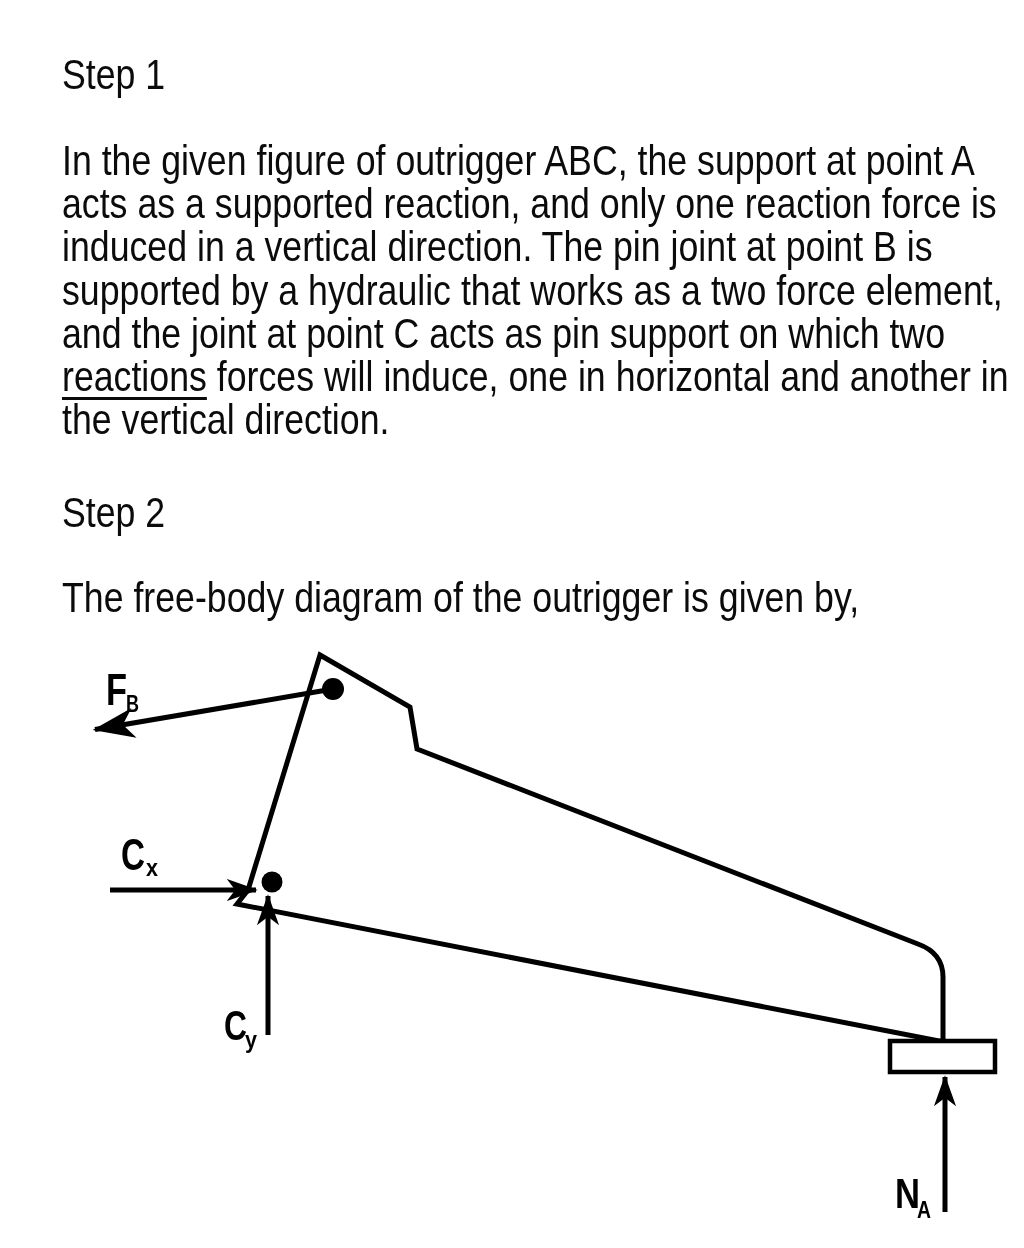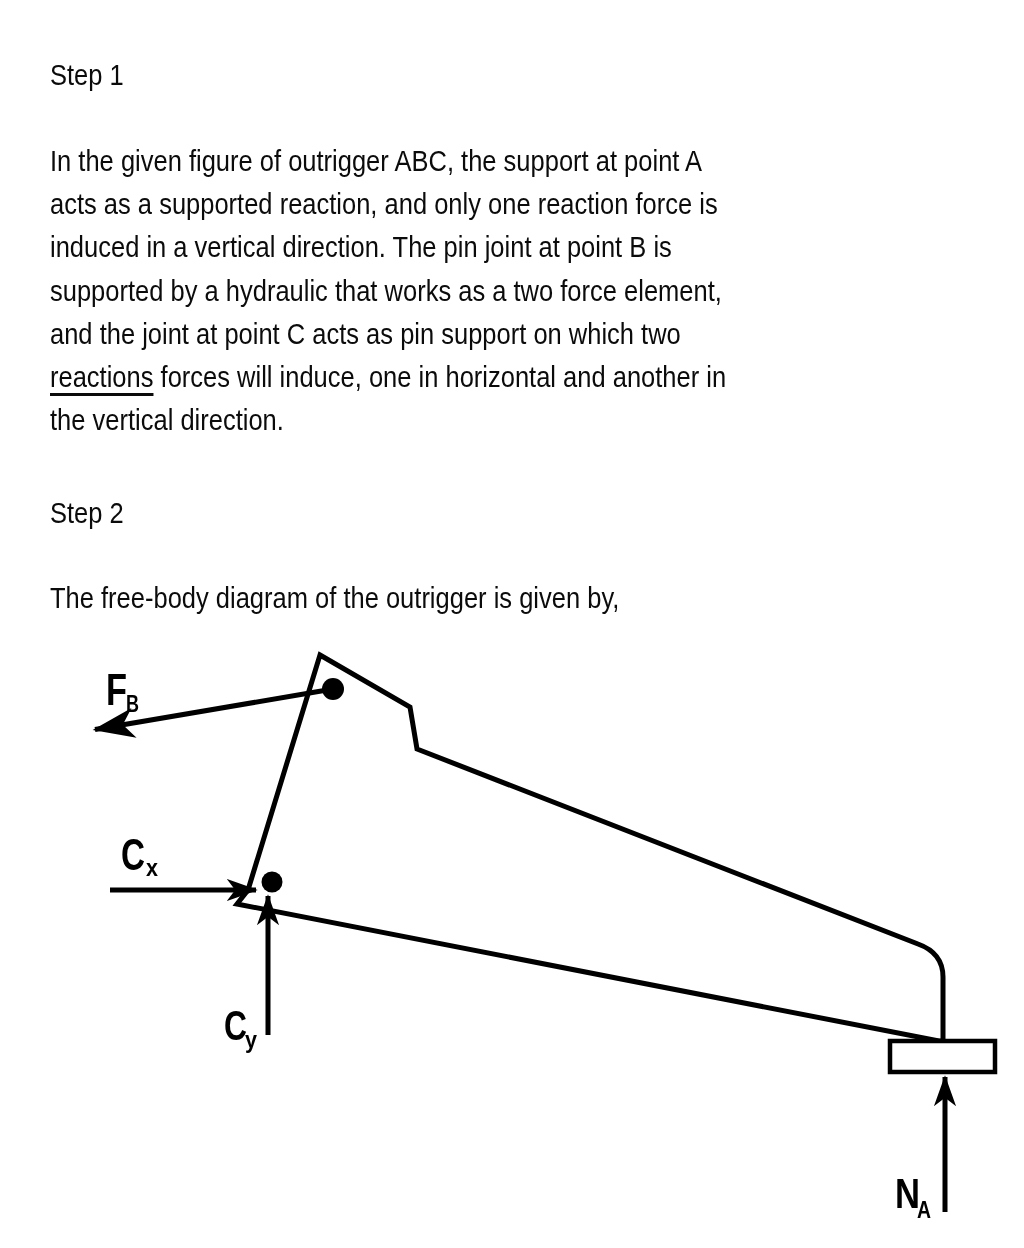--- a/index.html
+++ b/index.html
@@ -11,22 +11,22 @@
     position: relative;
     width: 1024px;
     height: 1248px;
     background: #ffffff;
     color: #0b0b0b;
     font-family: "Liberation Sans", "DejaVu Sans", sans-serif;
     overflow: hidden;
   }
   .textblock {
     position: absolute;
-    left: 50px;
-    font-size: 30px;
+    left: 62px;
+    font-size: 42px;
     line-height: 43.2px;
     color: #0b0b0b;
   }
   .tline {
     display: block;
     white-space: nowrap;
     transform: scaleX(0.85);
     transform-origin: 0 50%;
   }
   #step1-heading { top: 53px; }

